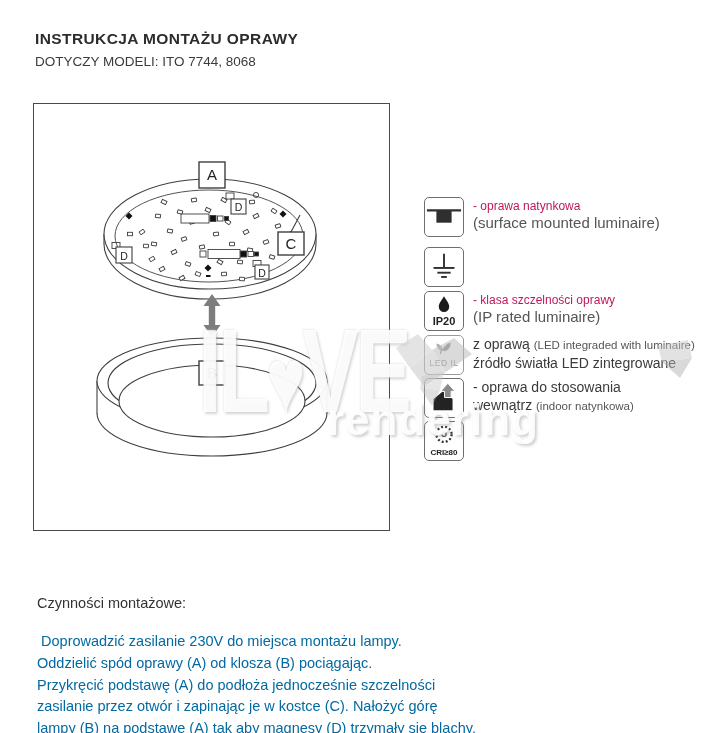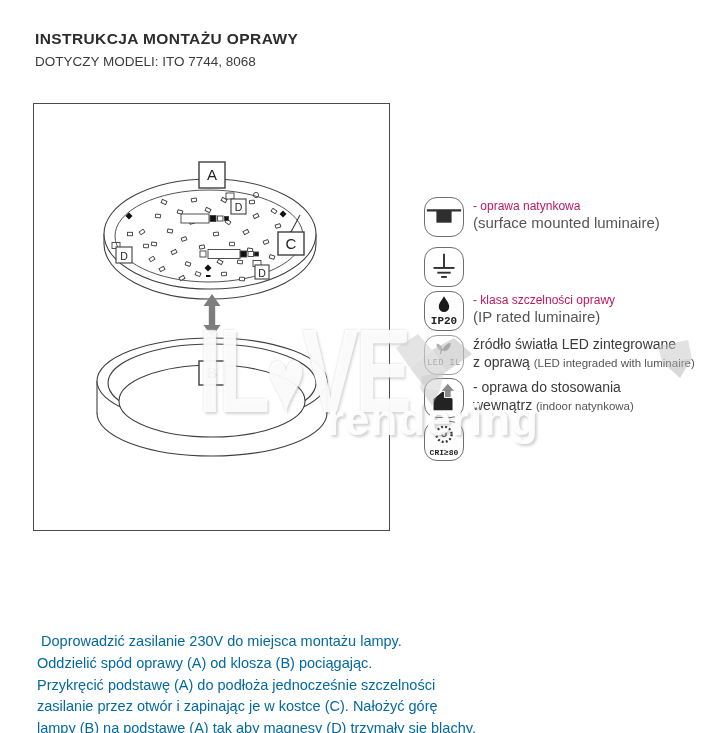--- a/index.html
+++ b/index.html
@@ -9,21 +9,21 @@
   .title{position:absolute;left:35px;top:12px;font-size:15.5px;font-weight:bold;
          letter-spacing:.4px;color:#2c2c2c;}
   .subtitle{position:absolute;left:35px;top:36px;font-size:13.5px;color:#3c3c3c;}
 
   .dbox{position:absolute;left:33px;top:85px;width:355px;height:426px;
         border:1.5px solid #4a4a4a;background:#fff;}
   .dbox svg{display:block;}
 
   .lrow{position:absolute;left:424px;display:flex;align-items:flex-start;gap:9px;}
   .icon-box{position:relative;width:40px;height:40px;border:1.4px solid #6e6e6e;
-            border-radius:13px;background:#fff;flex:0 0 auto;box-sizing:border-box;font-family:Liberation Mono, monospace;}
+            border-radius:5px;background:#fff;flex:0 0 auto;box-sizing:border-box;}
   .icon-box svg{position:absolute;left:0;top:0;}
   .badge{position:absolute;left:0;right:0;bottom:3px;text-align:center;
          font-weight:bold;font-size:11px;color:#222;letter-spacing:0;}
   .badge.small{font-size:8px;}
   .badge.grey{font-weight:normal;font-size:8.5px;color:#8f8f8f;letter-spacing:.5px;bottom:6px;}
   .icon-box.faded{border-color:#9a9a9a;}
   .ltext{padding-top:1px;}
   .lmain{font-size:12px;color:#be185d;line-height:17px;}
   .lsub{font-size:15px;color:#555;line-height:15px;}
   .lmix .lsub-inline{font-size:11.5px;color:#555;}
@@ -206,24 +206,24 @@
     <div class="icon-box faded">
       <svg width="38" height="38" viewBox="0 0 40 40">
         <path d="M18,15 q3,-7 9,-8 q0,7 -6,9 z" fill="#8f8f8f"></path>
         <path d="M17,16 q-5,-3 -5,-8 q6,1 7,7 z" fill="#b0b0b0"></path>
         <path d="M18,14 q-1.5,2 -1.8,5" stroke="#8f8f8f" stroke-width="1.2" fill="none"></path>
       </svg>
       <div class="badge grey">LED IL</div>
     </div>
     <div class="ltext">
       <div class="lmix">
+        <span>z oprawą </span><span class="lsub-inline">(LED integraded with luminaire)</span>
+      </div>
+      <div class="lmix">
         <span>źródło światła LED zintegrowane</span>
-      </div>
-      <div class="lmix">
-        <span>z oprawą </span><span class="lsub-inline">(LED integraded with luminaire)</span>
       </div>
     </div>
   </div>
 
   <div class="lrow" style="top:360px">
     <div class="icon-box">
       <svg width="38" height="38" viewBox="0 0 40 40">
         <polygon points="9,21 19,13 29,21 29,33 9,33" fill="#232323"></polygon>
         <polygon points="24,4.5 31.5,13 27.5,13 27.5,19.5 20.5,19.5 20.5,13 16.5,13" fill="#8a8a8a" stroke="#fff" stroke-width="1"></polygon>
       </svg>
@@ -241,20 +241,21 @@
   <div class="lrow" style="top:403px">
     <div class="icon-box">
       <svg width="38" height="38" viewBox="0 0 40 40">
         <circle cx="20" cy="13" r="8" fill="none" stroke="#2f2f2f" stroke-width="2.4" stroke-dasharray="2 2.3"></circle>
         <circle cx="20" cy="13" r="2.3" fill="none" stroke="#2f2f2f" stroke-width="1.2"></circle>
       </svg>
       <div class="badge small">CRI≥80</div>
     </div>
   </div>
 
+  <div class="steps-heading">Czynności montażowe:</div>
   <div class="step-lines" id="step-lines"><div> Doprowadzić zasilanie 230V do miejsca montażu lampy.</div><div>Oddzielić spód oprawy (A) od klosza (B) pociągając.</div><div>Przykręcić podstawę (A) do podłoża jednocześnie szczelności</div><div>zasilanie przez otwór i zapinając je w kostce (C). Nałożyć górę</div><div>lampy (B) na podstawę (A) tak aby magnesy (D) trzymały się blachy.</div></div>
 
   <div class="watermark">
     <div class="wm-word"><span>IL</span><span class="wm-heart">♥</span><span>VE</span></div>
     <div class="wm-sub">rendering</div>
     <svg class="wm-gem" style="left:386px;top:310px" width="92" height="60" viewBox="0 0 92 60" opacity="0.55">
       <polygon points="10,20 32,6 46,22 24,40" fill="#cfcfcf"></polygon>
       <polygon points="46,22 68,10 86,26 60,44" fill="#bdbdbd"></polygon>
       <polygon points="24,40 46,22 60,44 38,58" fill="#c8c8c8"></polygon>
     </svg>

